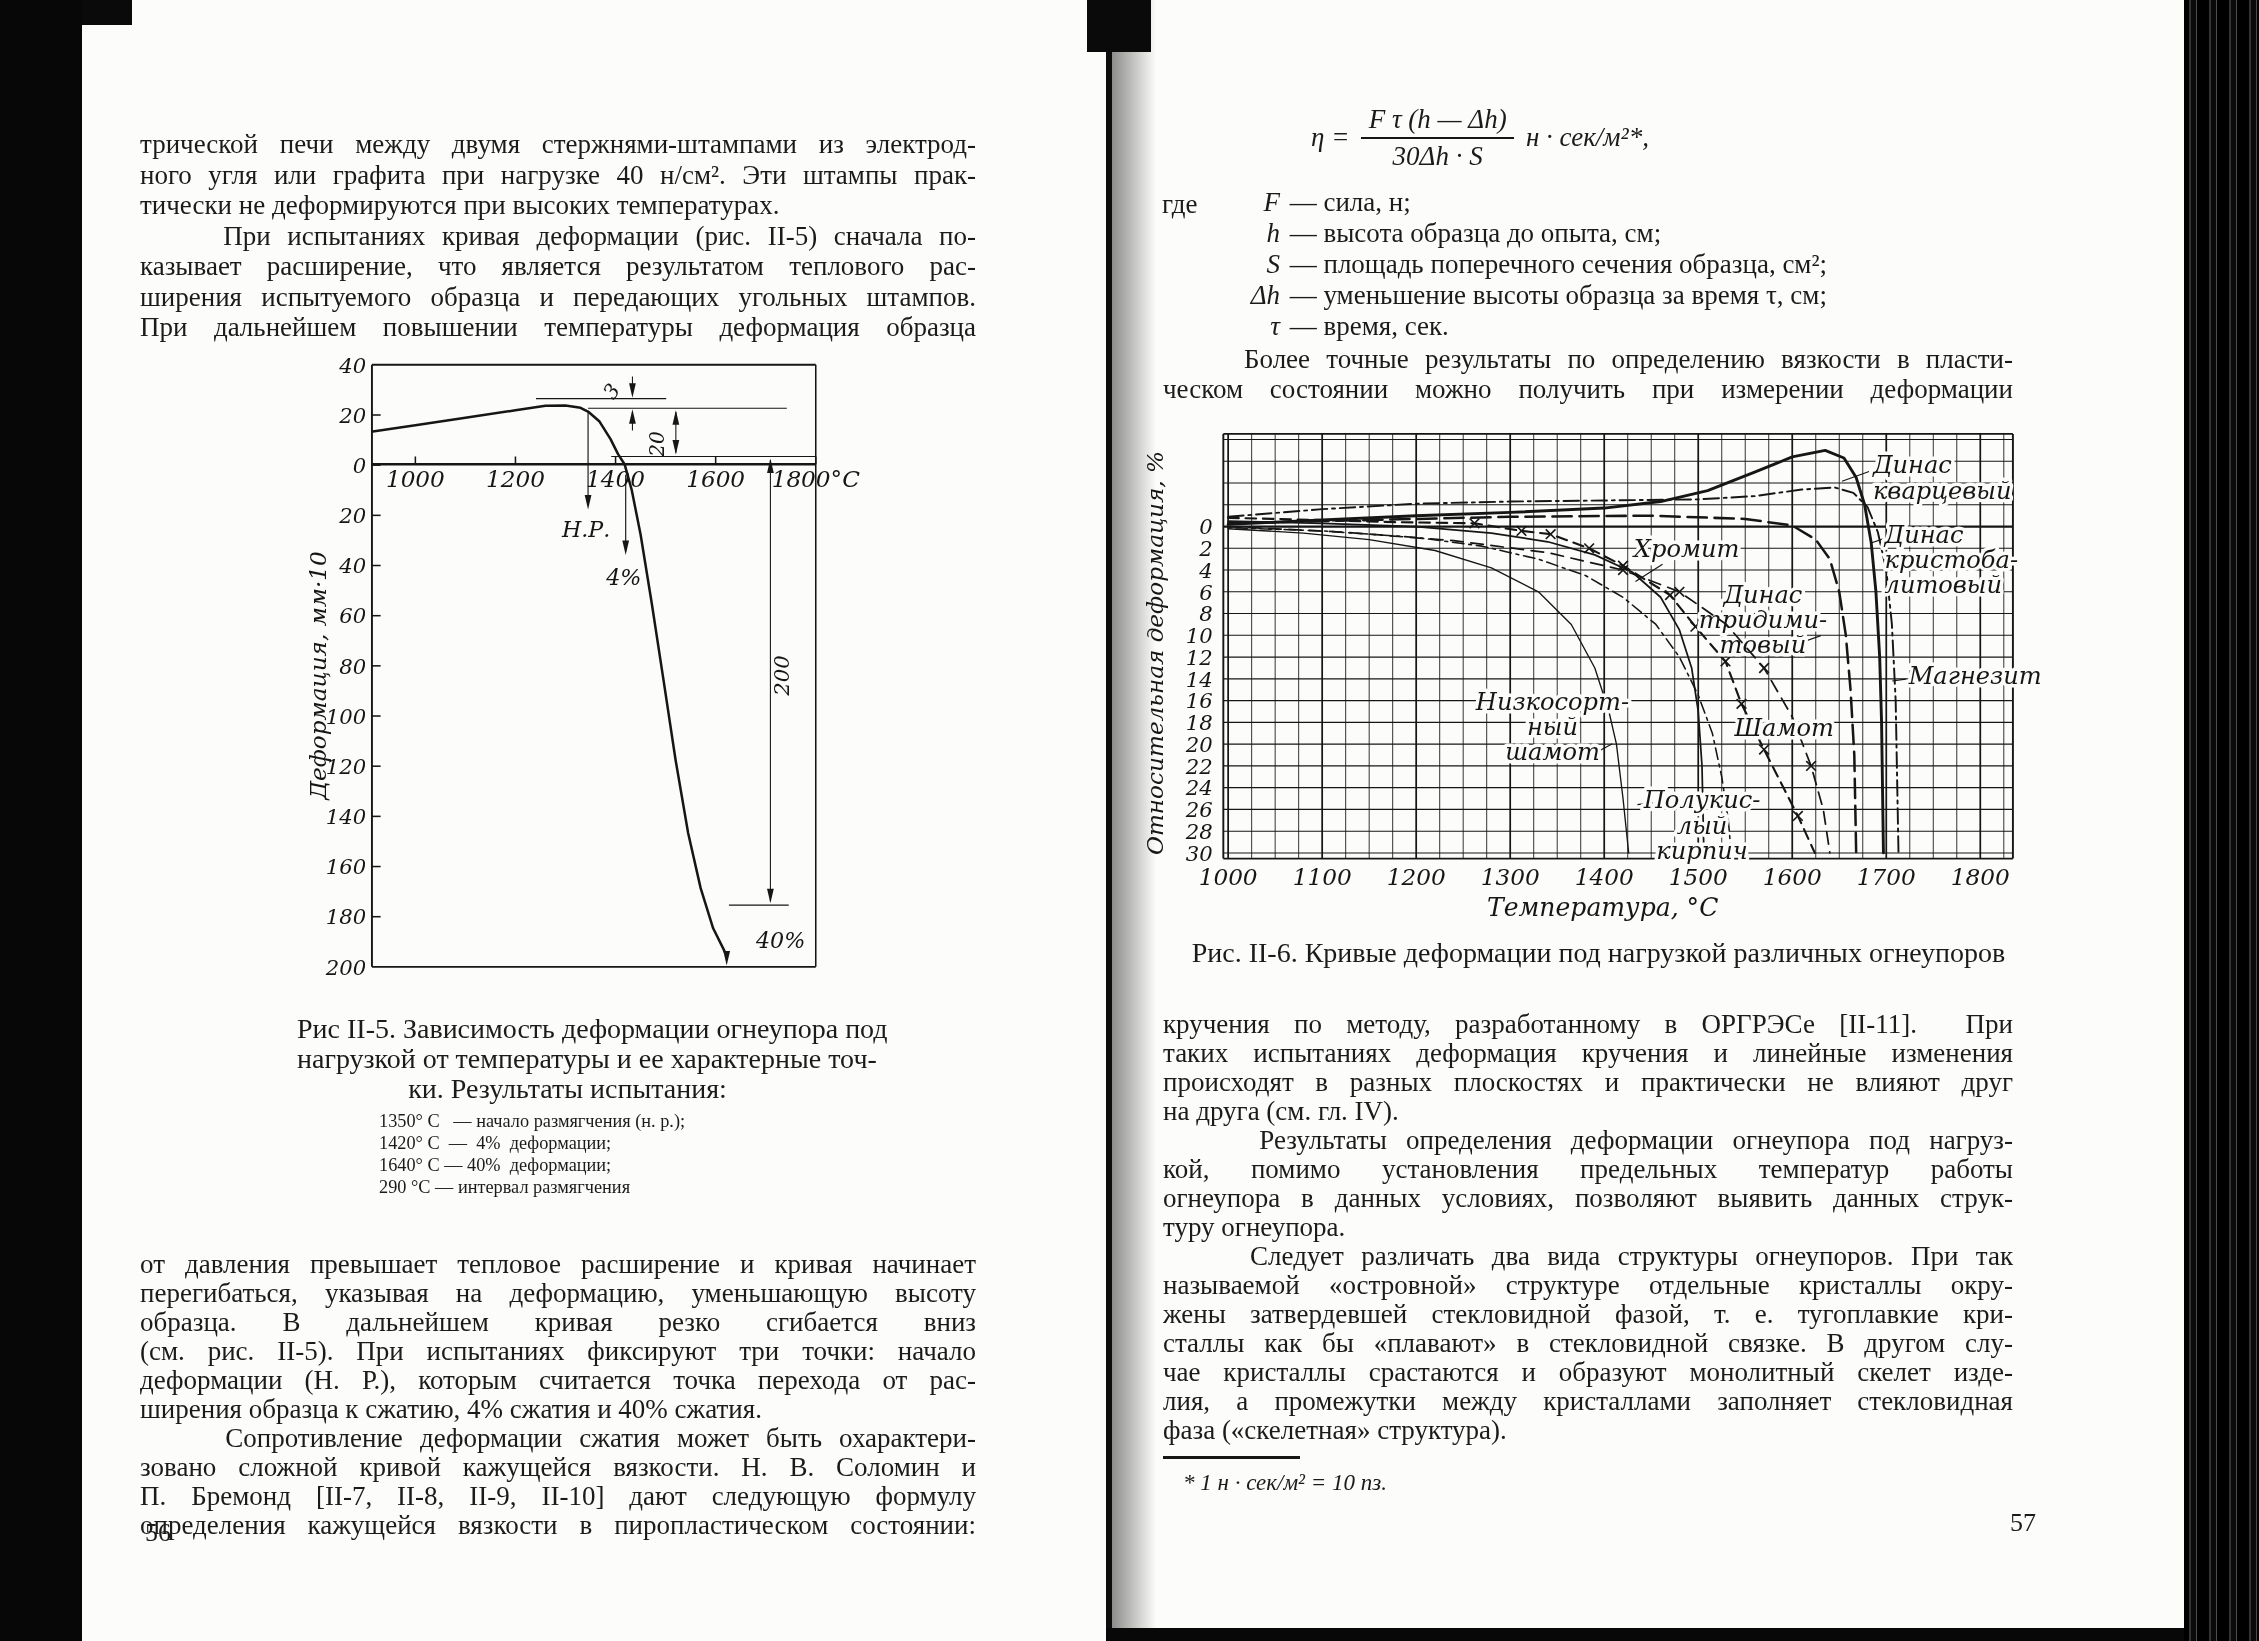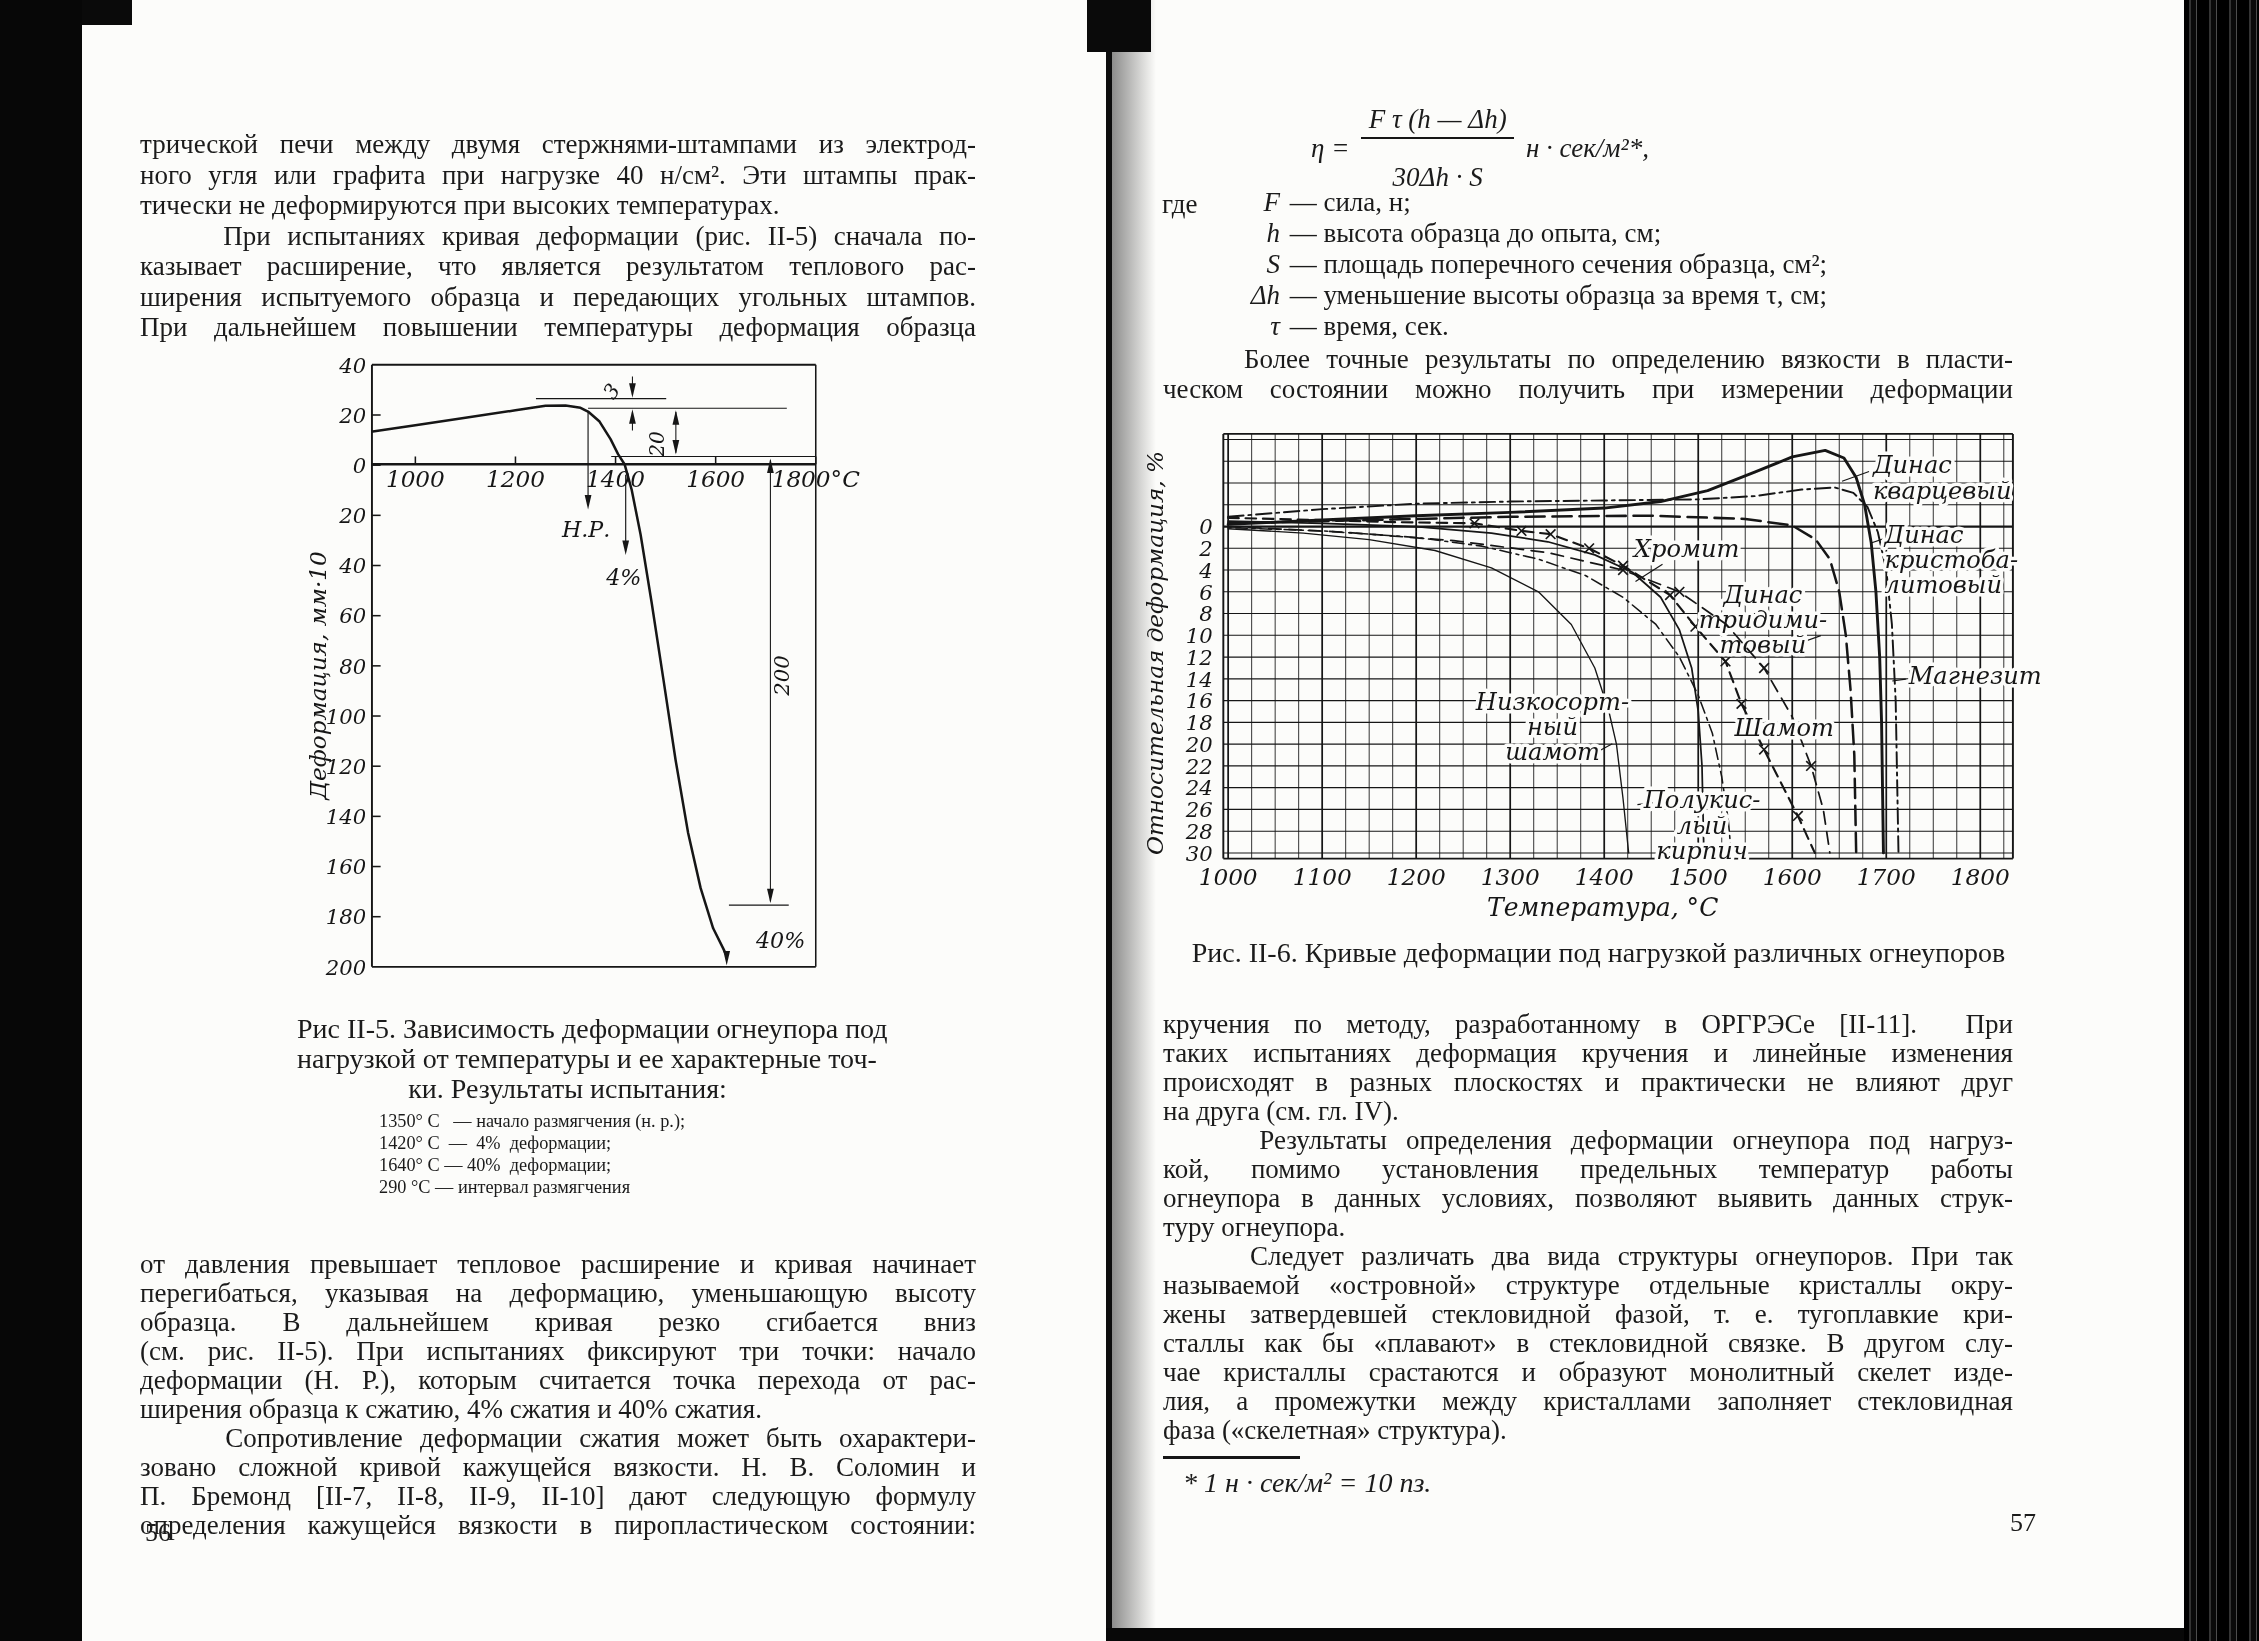--- a/index.html
+++ b/index.html
@@ -25,21 +25,21 @@
   .tb{position:absolute;font-size:27px;line-height:30px;}
   .tl{white-space:pre;}
   .just{text-align:justify;text-align-last:justify;}
   .cap{font-size:28px;line-height:30px;text-align:center;}
   .small{font-size:18.3px;line-height:22px;}
   .pagenum{position:absolute;font-size:26px;}
 
   
   #formula{position:absolute;left:1311px;top:104px;display:flex;align-items:center;gap:11.6px;
     font-size:27px;font-style:italic;}
-  #formula .frac{display:inline-flex;flex-direction:column;text-align:center;gap:21px;}
+  #formula .frac{display:inline-flex;flex-direction:column;text-align:center;}
   #formula .num{border-bottom:2.4px solid #161616;padding:0 7.7px 1.9px 7.7px;}
   #formula .den{padding-top:1.9px;}
   
   #where-label{position:absolute;left:1162px;top:189px;font-size:27px;}
   #where-list{position:absolute;left:1207px;top:187px;font-size:27px;line-height:31px;}
   .where-row{display:flex;}
   .ws{display:inline-block;width:73px;text-align:right;font-style:italic;margin-right:9.7px;flex:0 0 auto;}
   .wt{display:inline-block;}
 
   svg{position:absolute;overflow:visible;}
@@ -363,16 +363,16 @@
     <div class="tl just">     Следует различать два вида структуры огнеупоров. При так</div>
     <div class="tl just">называемой «островной» структуре отдельные кристаллы окру-</div>
     <div class="tl just">жены затвердевшей стекловидной фазой, т. е. тугоплавкие кри-</div>
     <div class="tl just">сталлы как бы «плавают» в стекловидной связке. В другом слу-</div>
     <div class="tl just">чае кристаллы срастаются и образуют монолитный скелет изде-</div>
     <div class="tl just">лия, а промежутки между кристаллами заполняет стекловидная</div>
     <div class="tl">фаза («скелетная» структура).</div>
   </div>
 
 <div id="footnote-rule"></div>
-<div class="tb" style="left:1183px;top:1468px;font-size:28px;font-style:italic;">* 1  н · сек/м² = 10  пз.</div>
+<div class="tb" style="left:1183px;top:1468px;font-size:23px;font-style:italic;">* 1  н · сек/м² = 10  пз.</div>
 
 <div class="pagenum" style="left:2010px;top:1508px;">57</div>
 
 
 </body></html>

